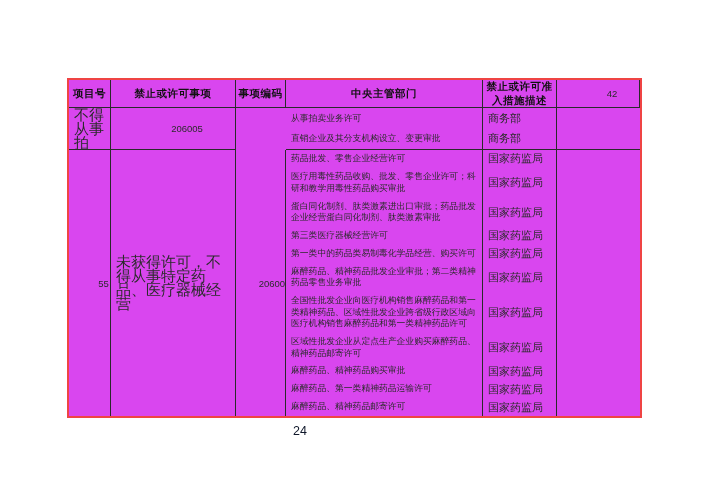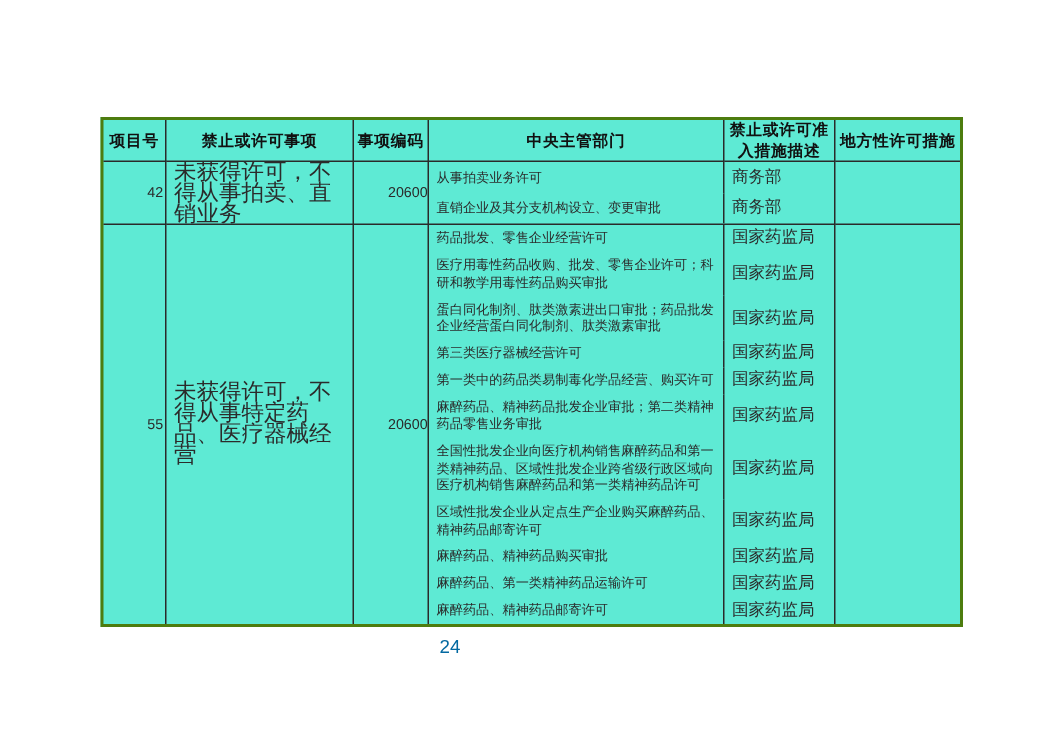--- a/index.html
+++ b/index.html
@@ -16,22 +16,22 @@
     background: #ffffff;
     overflow: hidden;
   }
   .doc-table {
     position: absolute;
     left: 67px;
     top: 78px;
     display: grid;
     grid-template-columns: 42px 125px 50px 197px 74px 83px;
     grid-template-rows: 28px 42px 266px;
-    border: 2px solid #4d7c0f;
-    background: #5eead4;
+    border: 2px solid #ef4444;
+    background: #d946ef;
     box-sizing: border-box;
   }
   .cell {
     box-sizing: border-box;
     overflow: hidden;
   }
   .hcell {
     border-right: 1px solid #2a2a2a;
     border-bottom: 1px solid #2a2a2a;
     display: flex;
@@ -98,36 +98,35 @@
     line-height: 11px;
     color: #2b2b2b;
   }
   .page-number {
     position: absolute;
     left: 0;
     top: 424px;
     width: 600px;
     text-align: center;
     font-size: 12.5px;
-    color: #0369a1;
+    color: #0f172a;
   }
 </style>
 </head>
 <body>
 
 <div class="page">
 
   <div class="doc-table">
 
     <div class="cell hcell">项目号</div>
     <div class="cell hcell">禁止或许可事项</div>
     <div class="cell hcell">事项编码</div>
     <div class="cell hcell">中央主管部门</div>
     <div class="cell hcell">禁止或许可准入措施描述</div>
-    <div class="cell hcell last">地方性许可措施</div>
 
     <div class="cell bcell rb center">42</div>
     <div class="cell bcell rb item">未获得许可，不得从事拍卖、直销业务</div>
     <div class="cell bcell rb center">206005</div>
     <div class="cell measures rb">
       <div class="m-row">
         <div class="m-desc">从事拍卖业务许可</div>
         <div class="m-agency">商务部</div>
       </div>
       <div class="m-row">

